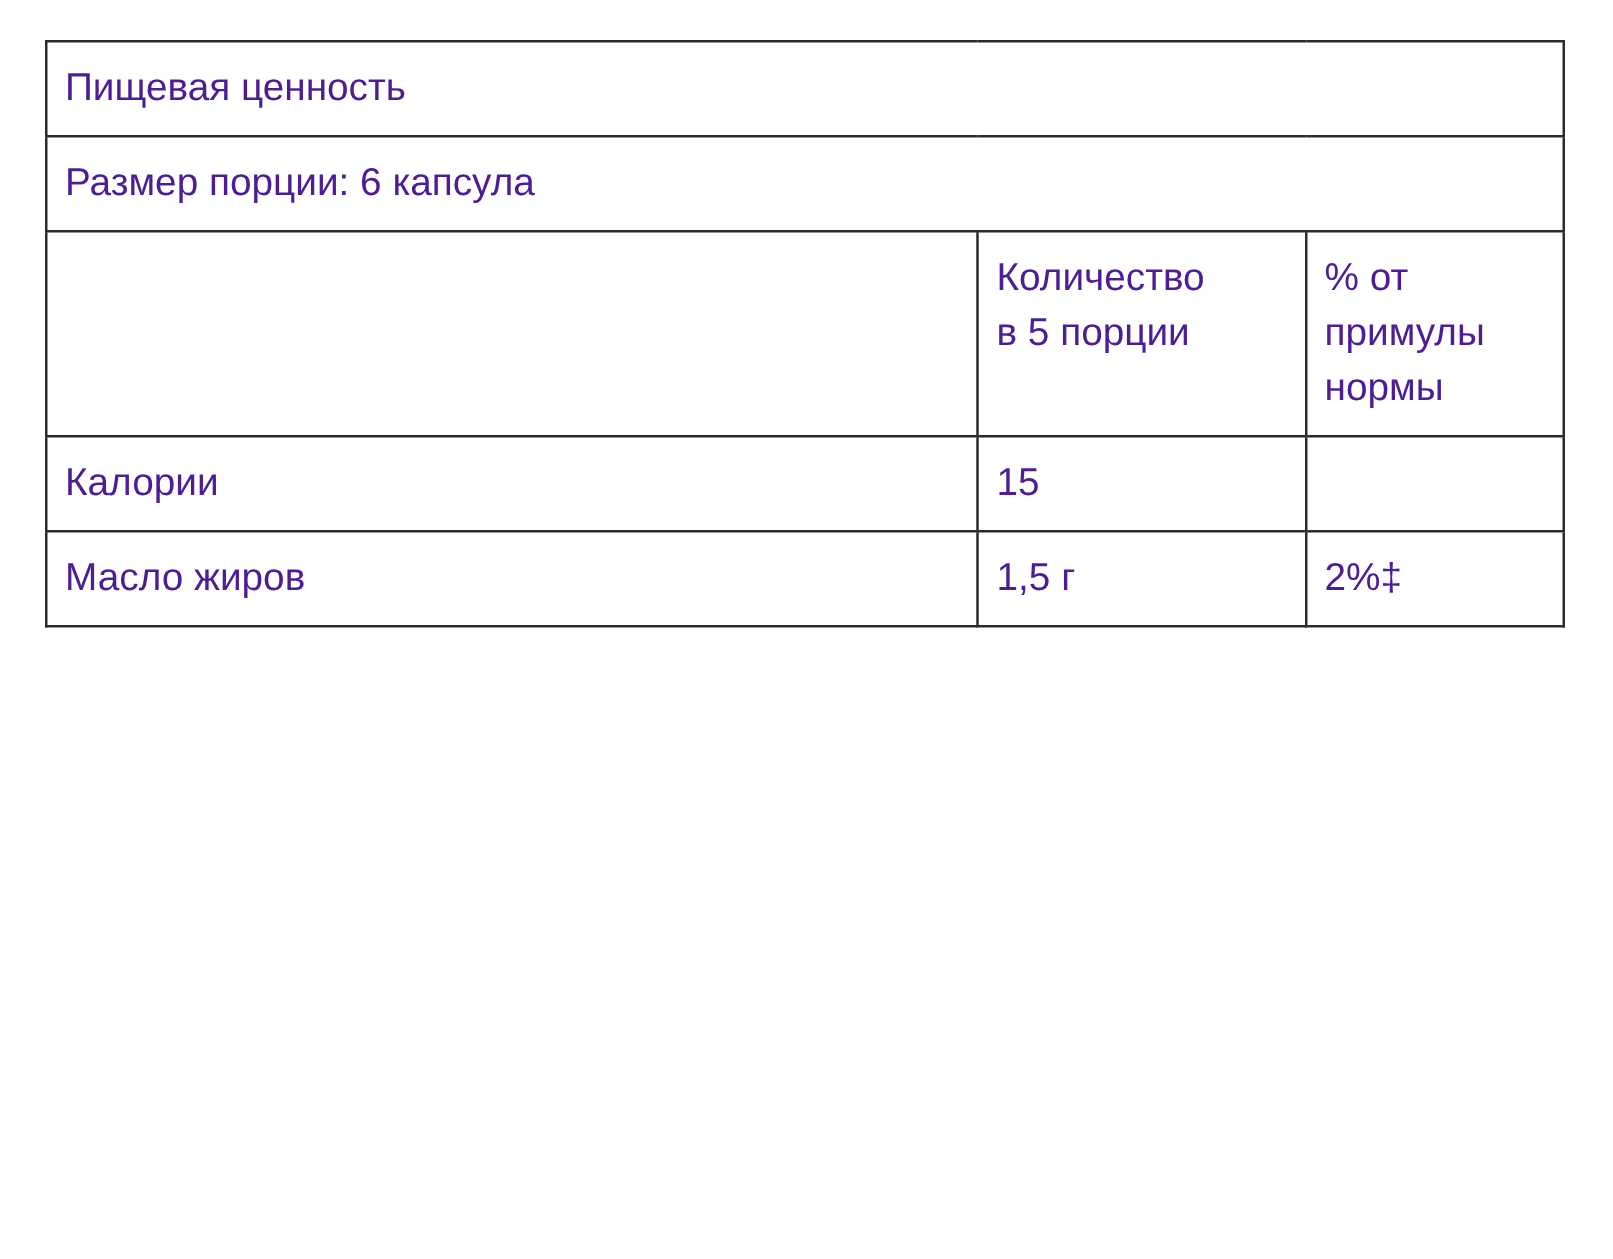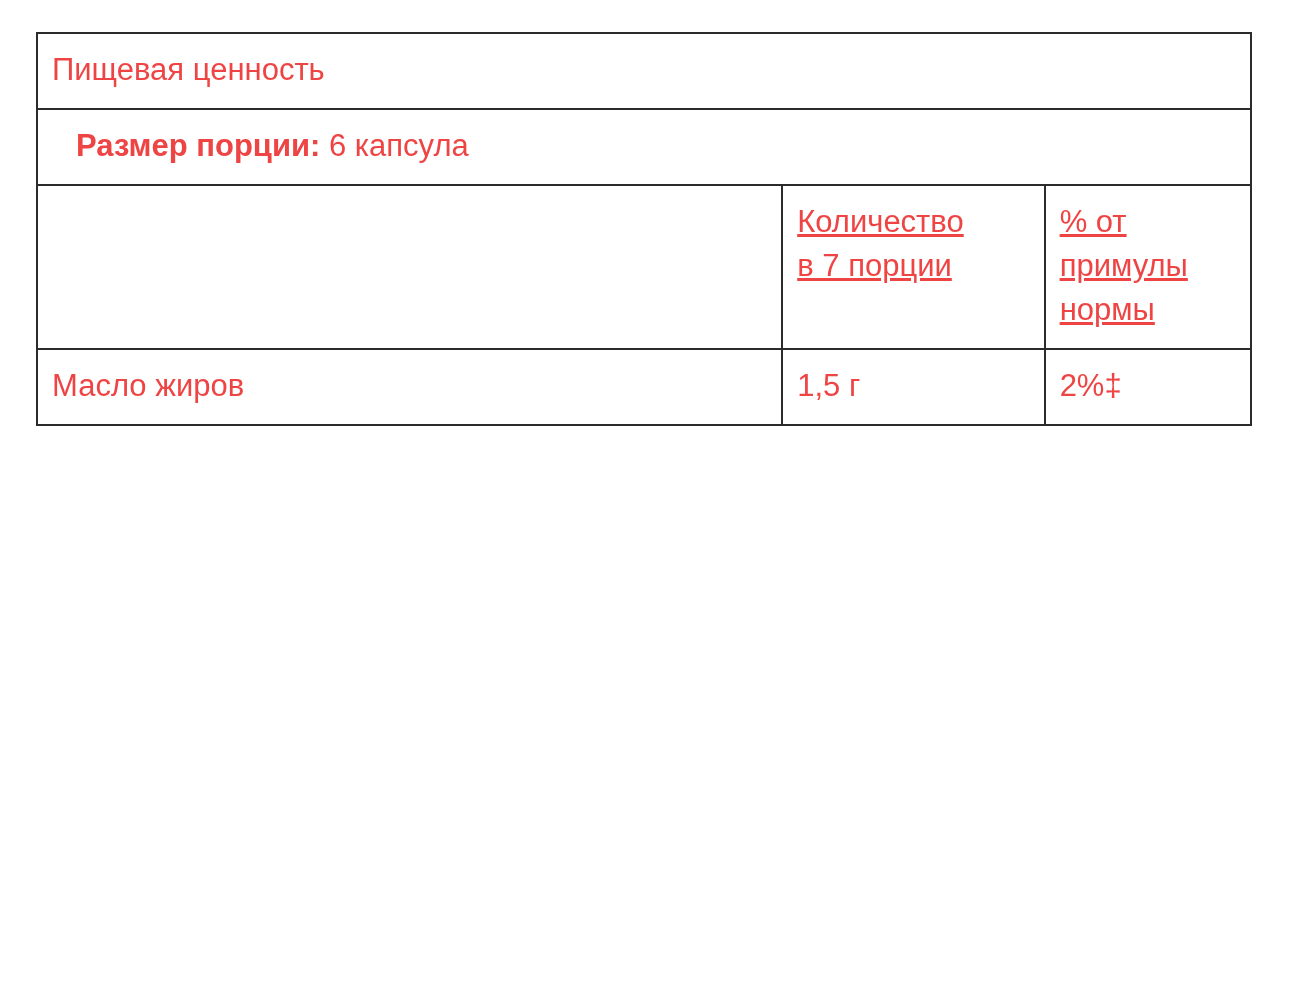--- a/index.html
+++ b/index.html
@@ -24,55 +24,54 @@
     table-layout: fixed;
     border: 2px solid #2b2b2b;
     background: #ffffff;
   }
   table.nutrition td {
     border: 2px solid #2b2b2b;
     vertical-align: top;
     padding: 14px 14px 16px 14px;
     font-size: 31px;
     line-height: 1.42;
-    color: #ef4444;
+    color: #4c1d95;
     font-weight: 400;
   }
   td.title-cell {
     font-weight: bold;
     font-size: 31px;
     padding-top: 16px;
     padding-bottom: 16px;
   }
   td.serving-cell {
     font-size: 31px;
     padding-top: 14px;
     padding-bottom: 16px;
   }
   td.serving-cell .lbl {
-    font-weight: bold;
-    margin-left: 24px;
+    font-weight: normal;
   }
   td.head {
     font-weight: bold;
   }
   td.blank-head {
     border-bottom: 2px solid #2b2b2b;
   }
   .col-name { width: 744px; }
   .col-amount { width: 262px; }
   .col-dv { width: 206px; }
   td.footnote-cell {
     font-size: 31px;
     line-height: 1.45;
     padding-top: 14px;
     padding-bottom: 18px;
   }
   .fn-line { display: block; white-space: normal; }
-  .nowrap-head { display: block; text-decoration: underline; }
+  .nowrap-head { display: block; }
 </style>
 </head>
 <body>
 
 <div class="page">
   <table class="nutrition">
     <colgroup>
       <col class="col-name">
       <col class="col-amount">
       <col class="col-dv">
@@ -81,27 +80,32 @@
       <tr>
         <td class="title-cell" colspan="3">Пищевая ценность</td>
       </tr>
       <tr>
         <td class="serving-cell" colspan="3"><span class="lbl">Размер порции:</span> <span>6 капсула</span></td>
       </tr>
       <tr>
         <td class="blank-head"></td>
         <td class="head">
             <span class="nowrap-head">Количество</span>
-            <span class="nowrap-head">в 7 порции</span>
+            <span class="nowrap-head">в 5 порции</span>
           </td>
         <td class="head">
             <span class="nowrap-head">% от</span>
             <span class="nowrap-head">примулы</span>
             <span class="nowrap-head">нормы</span>
           </td>
+      </tr>
+      <tr>
+        <td>Калории</td>
+        <td>15</td>
+        <td></td>
       </tr>
       <tr>
         <td>Масло жиров</td>
         <td>1,5 г</td>
         <td>2%‡</td>
       </tr>
     </tbody>
   </table>
 </div>
 

